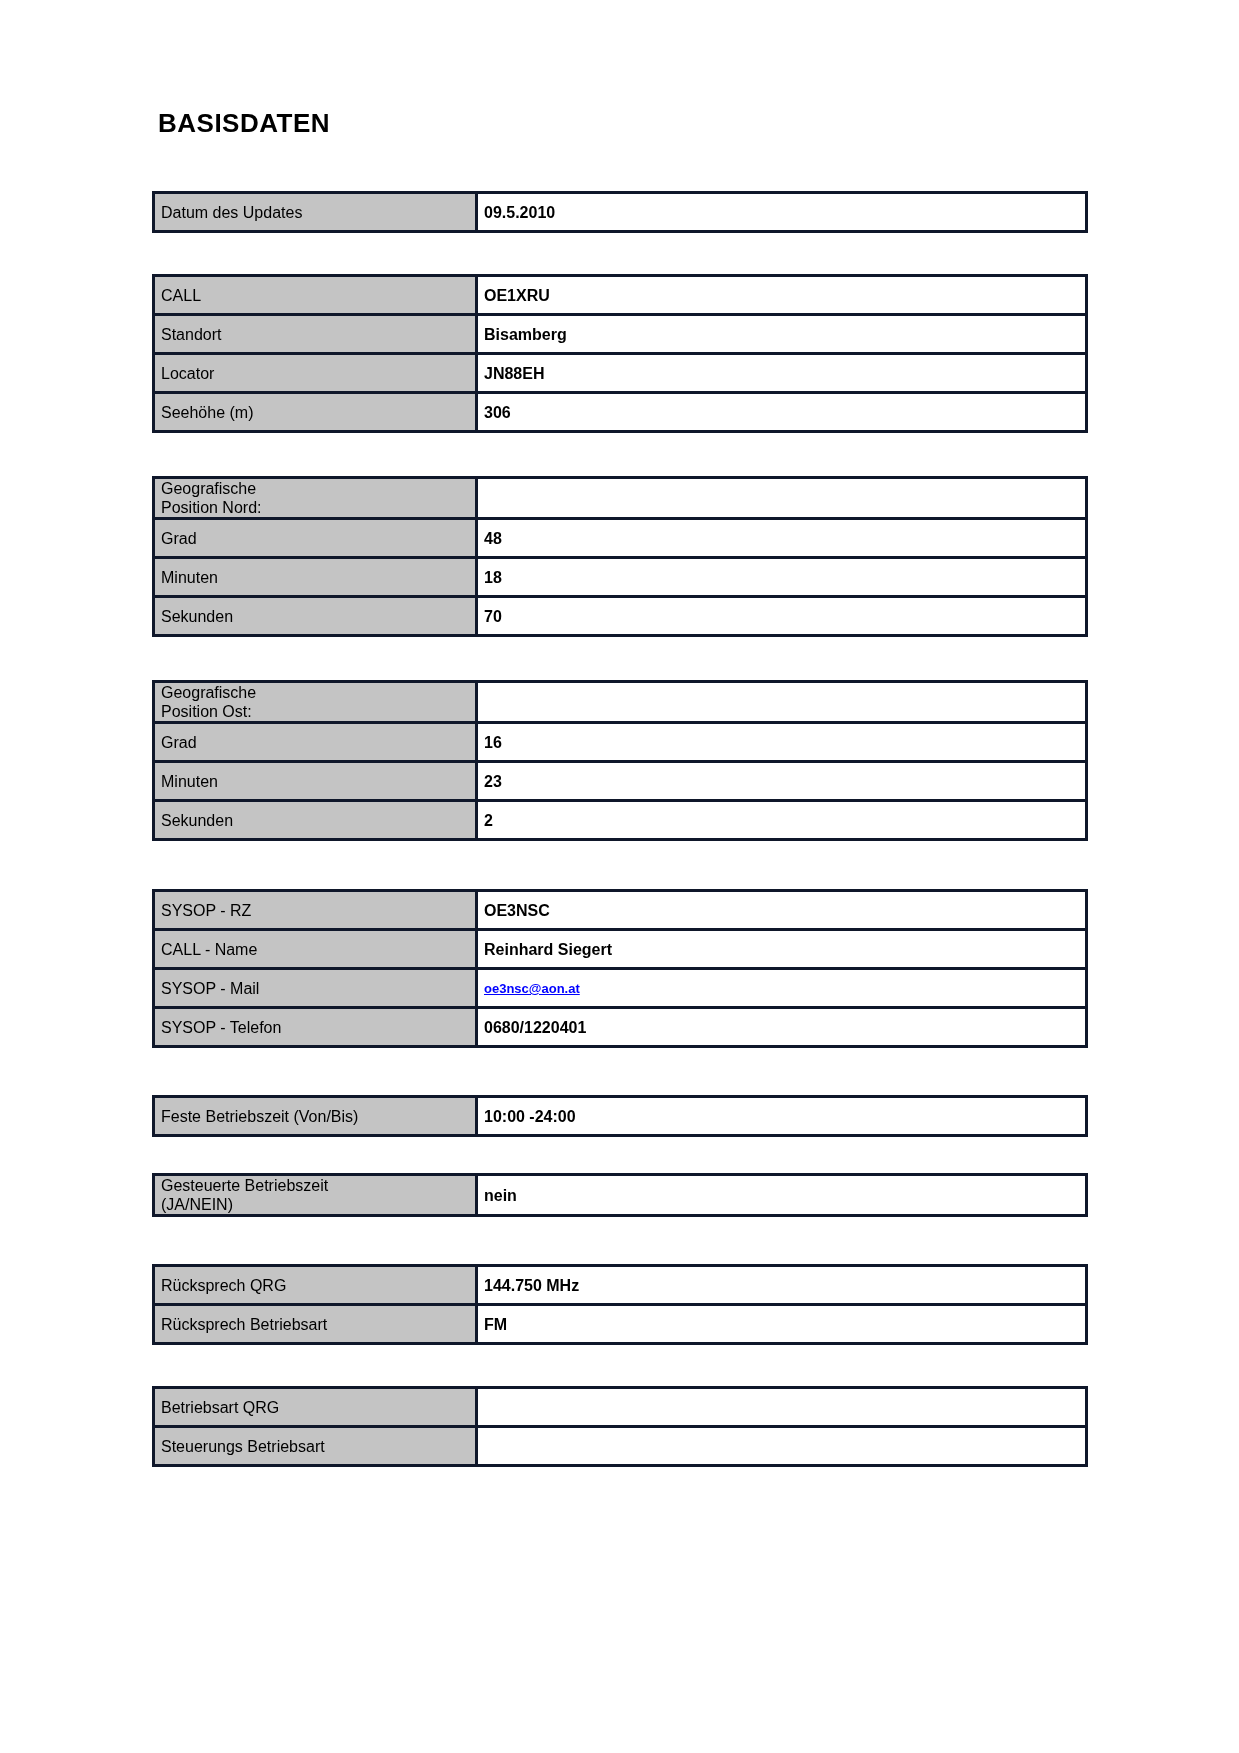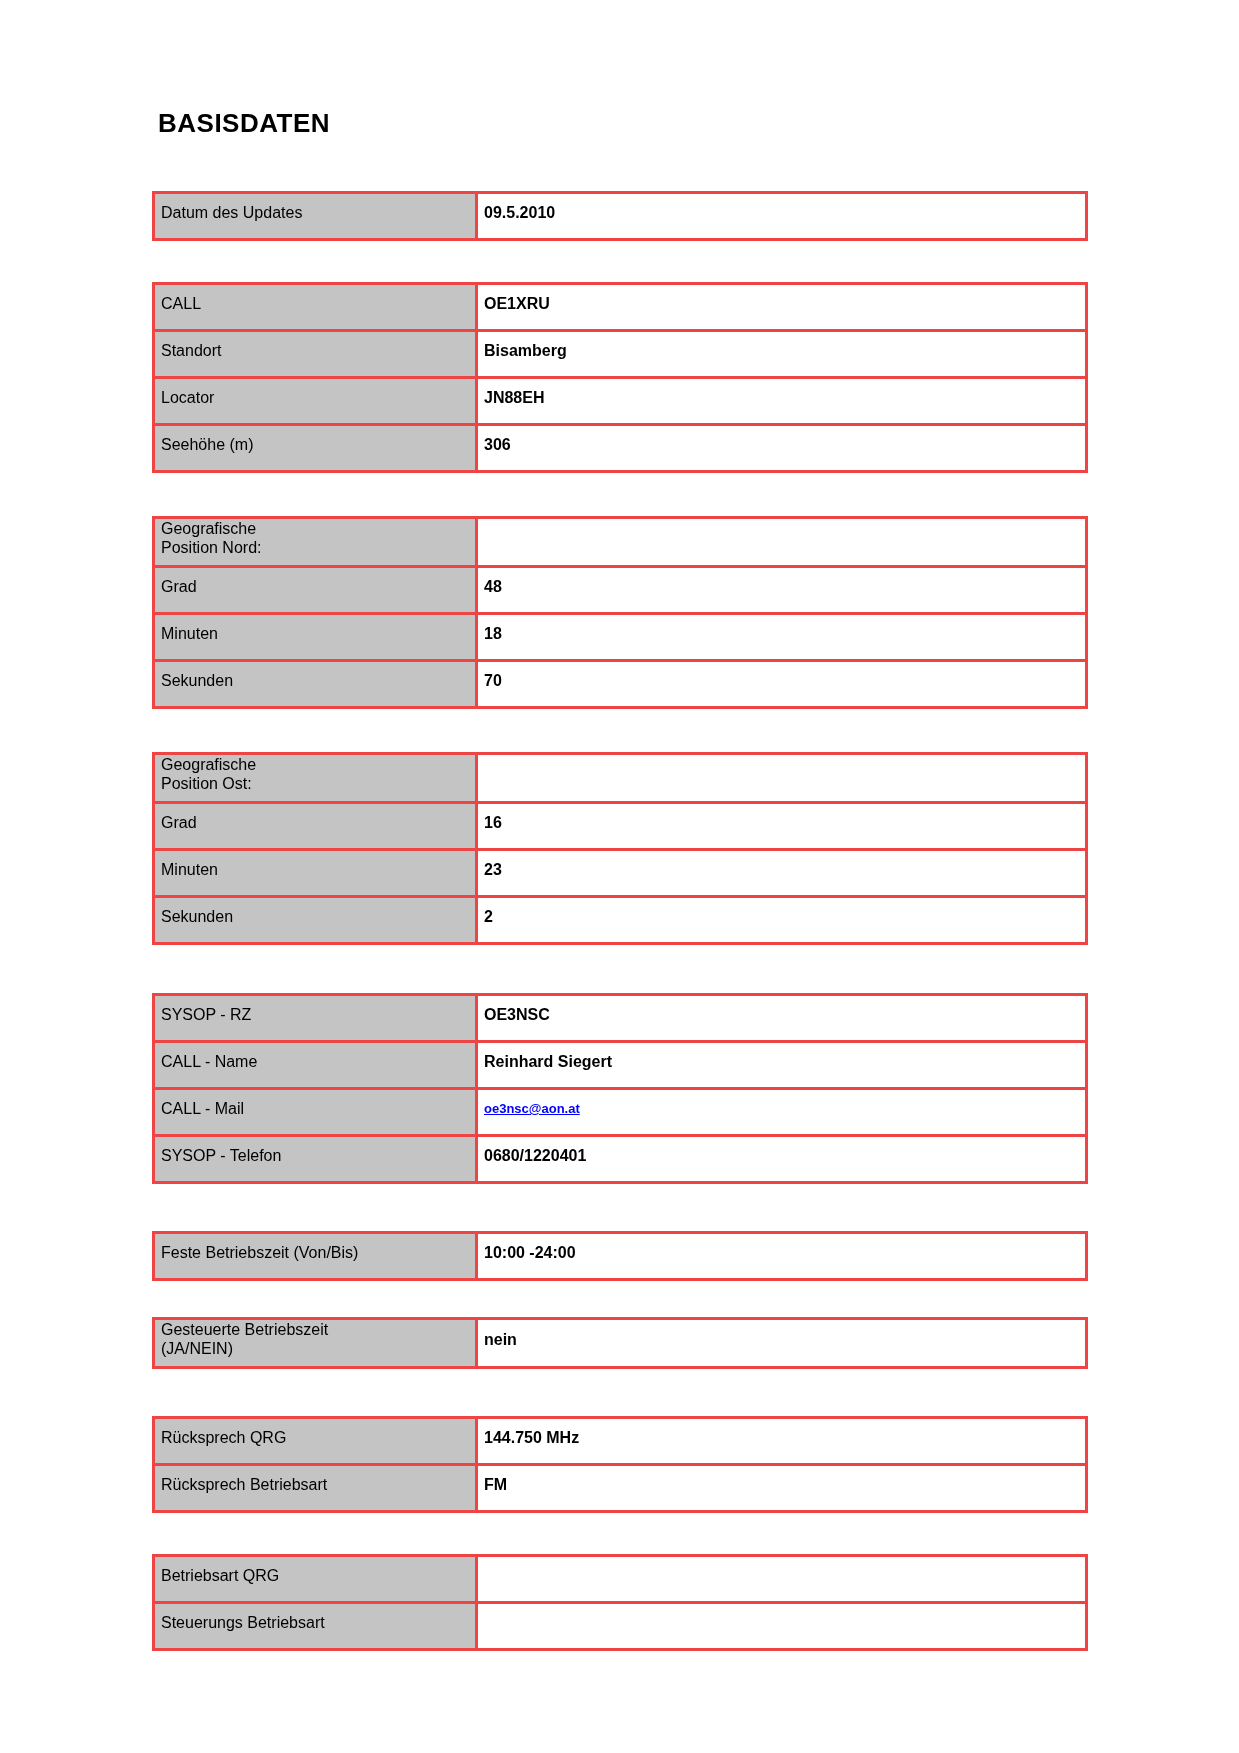--- a/index.html
+++ b/index.html
@@ -30,23 +30,23 @@
     font-weight: bold;
     letter-spacing: 0.5px;
   }
   table.t {
     border-collapse: collapse;
     table-layout: fixed;
     margin-left: 152px;
     width: 936px;
   }
   table.t td {
-    border: 3px solid #ef4444;
+    border: 3px solid #0f172a;
     height: 36px;
-    padding: 0 8px 8px 6px;
+    padding: 0 8px 0 6px;
     vertical-align: middle;
     font-size: 16px;
     line-height: 19px;
     overflow: hidden;
   }
   td.lbl {
     background: #c4c4c4;
     width: 306px;
     font-weight: normal;
     white-space: pre-line;
@@ -152,21 +152,21 @@
     <tbody>
         <tr>
       <td class="lbl">SYSOP - RZ</td>
       <td class="val">OE3NSC</td>
     </tr>
     <tr>
       <td class="lbl">CALL - Name</td>
       <td class="val">Reinhard Siegert</td>
     </tr>
     <tr>
-      <td class="lbl">CALL - Mail</td>
+      <td class="lbl">SYSOP - Mail</td>
       <td class="val">
         <a class="mail-link">oe3nsc@aon.at</a>
       </td>
     </tr>
     <tr>
       <td class="lbl">SYSOP - Telefon</td>
       <td class="val">0680/1220401</td>
     </tr>
   </tbody>
     </table>

